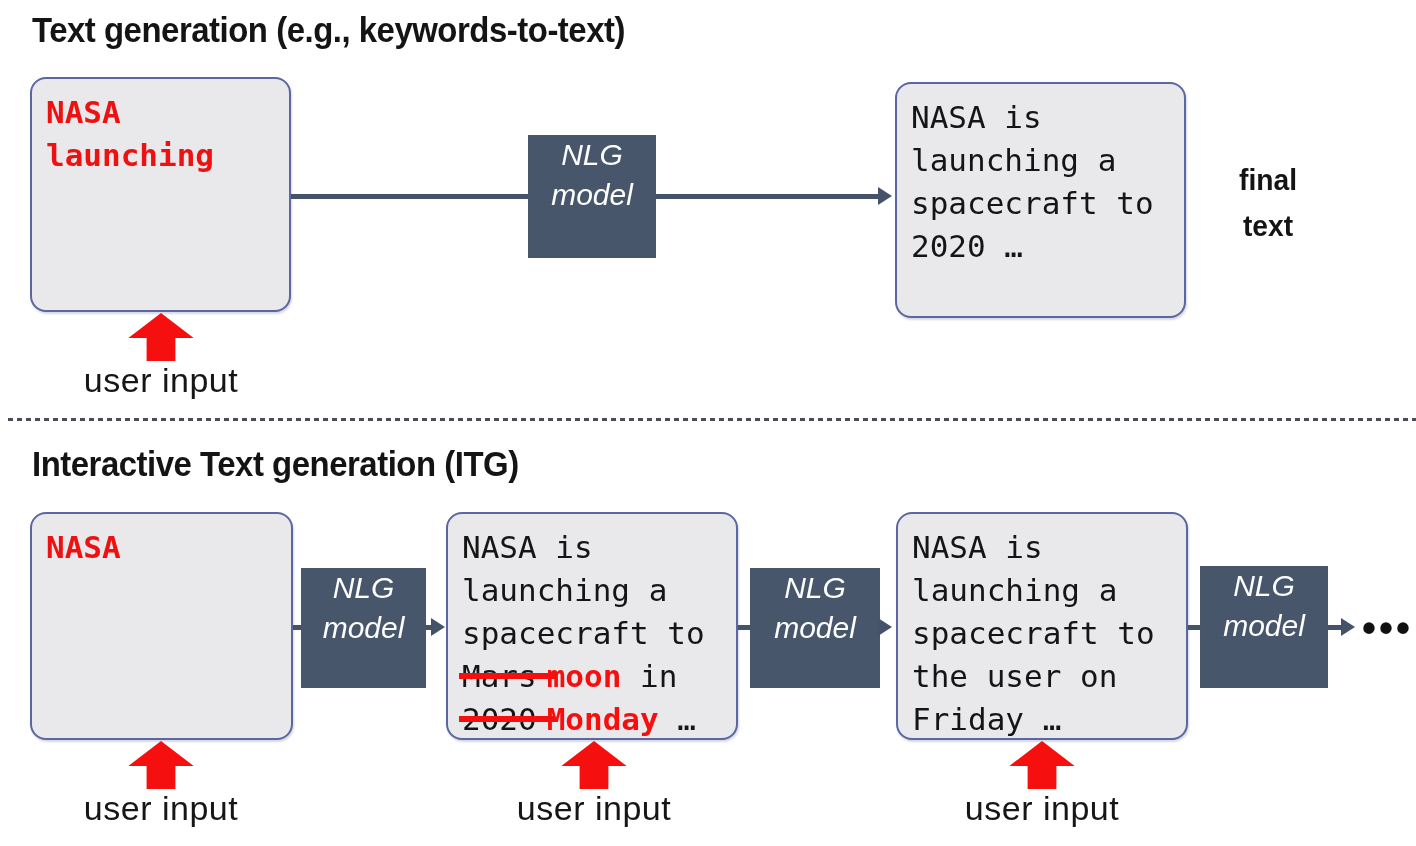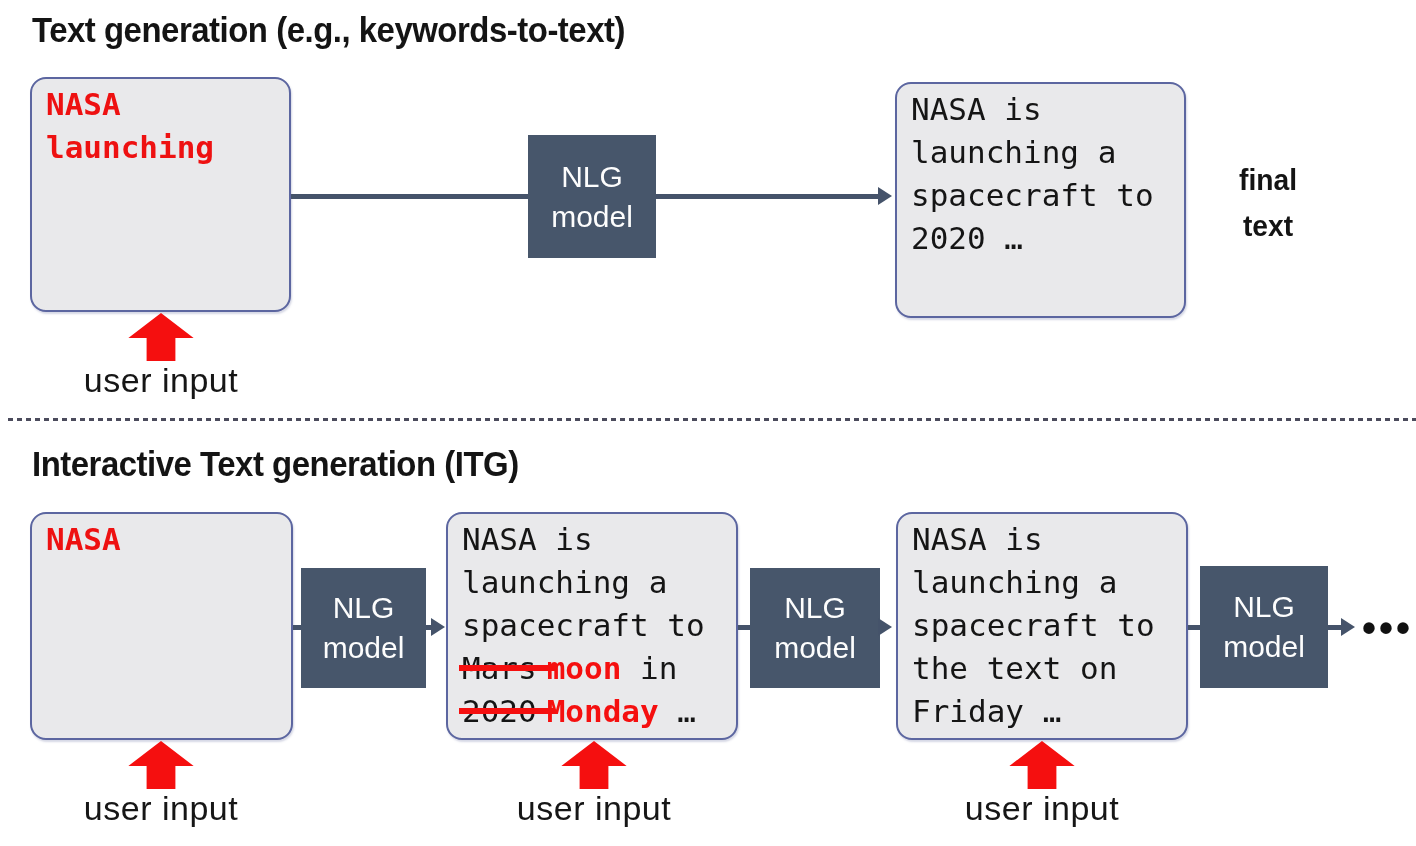--- a/index.html
+++ b/index.html
@@ -10,27 +10,27 @@
   .abs{position:absolute;}
   .title{
     font-weight:700;font-size:35px;letter-spacing:-0.5px;color:#141414;
     transform:scaleX(0.94);transform-origin:left top;white-space:nowrap;
   }
   .box{
     position:absolute;background:#e9e9eb;border:2px solid #5c66a0;border-radius:16px;
     box-sizing:border-box;box-shadow:1px 2px 2px rgba(90,100,150,0.25);
   }
   .boxtext{
-    padding:4px 14px;font-family:"DejaVu Sans Mono","Liberation Mono",monospace;
+    padding:12px 14px;font-family:"DejaVu Sans Mono","Liberation Mono",monospace;
     font-size:31px;line-height:43px;color:#151515;white-space:nowrap;
   }
   .redtext{color:#ee1111;font-weight:700;}
   .nlg{
     position:absolute;background:#47566b;display:flex;flex-direction:column;
-    justify-content:center;align-items:center;color:#fdfdfd;font-size:30px;line-height:40px;
+    align-items:center;color:#fdfdfd;font-size:30px;line-height:40px;font-style:italic;
   }
   .seg{position:absolute;height:5px;background:#45536a;}
   .ahead{
     position:absolute;width:0;height:0;
     border-top:9px solid transparent;border-bottom:9px solid transparent;
     border-left:14px solid #45536a;
   }
   .blockarrow{position:absolute;width:72px;height:48px;}
   .uinput{
     position:absolute;width:200px;text-align:center;font-size:34px;color:#161616;
@@ -135,21 +135,21 @@
     <div>model</div>
   </div>
 
   <div class="ahead" style="left:870px;top:618px;"></div>
 
   <div class="box" style="left:888px;top:512px;width:292px;height:228px;">
     <div class="boxtext">
       <div>NASA is</div>
       <div>launching a</div>
       <div>spacecraft to</div>
-      <div>the text on</div>
+      <div>the user on</div>
       <div>Friday …</div>
     </div>
   </div>
 
   <div class="seg" style="left:1180px;top:625px;width:12px;"></div>
 
   <div class="nlg" style="left:1192px;top:566px;width:128px;height:122px;">
     <div>NLG</div>
     <div>model</div>
   </div>

